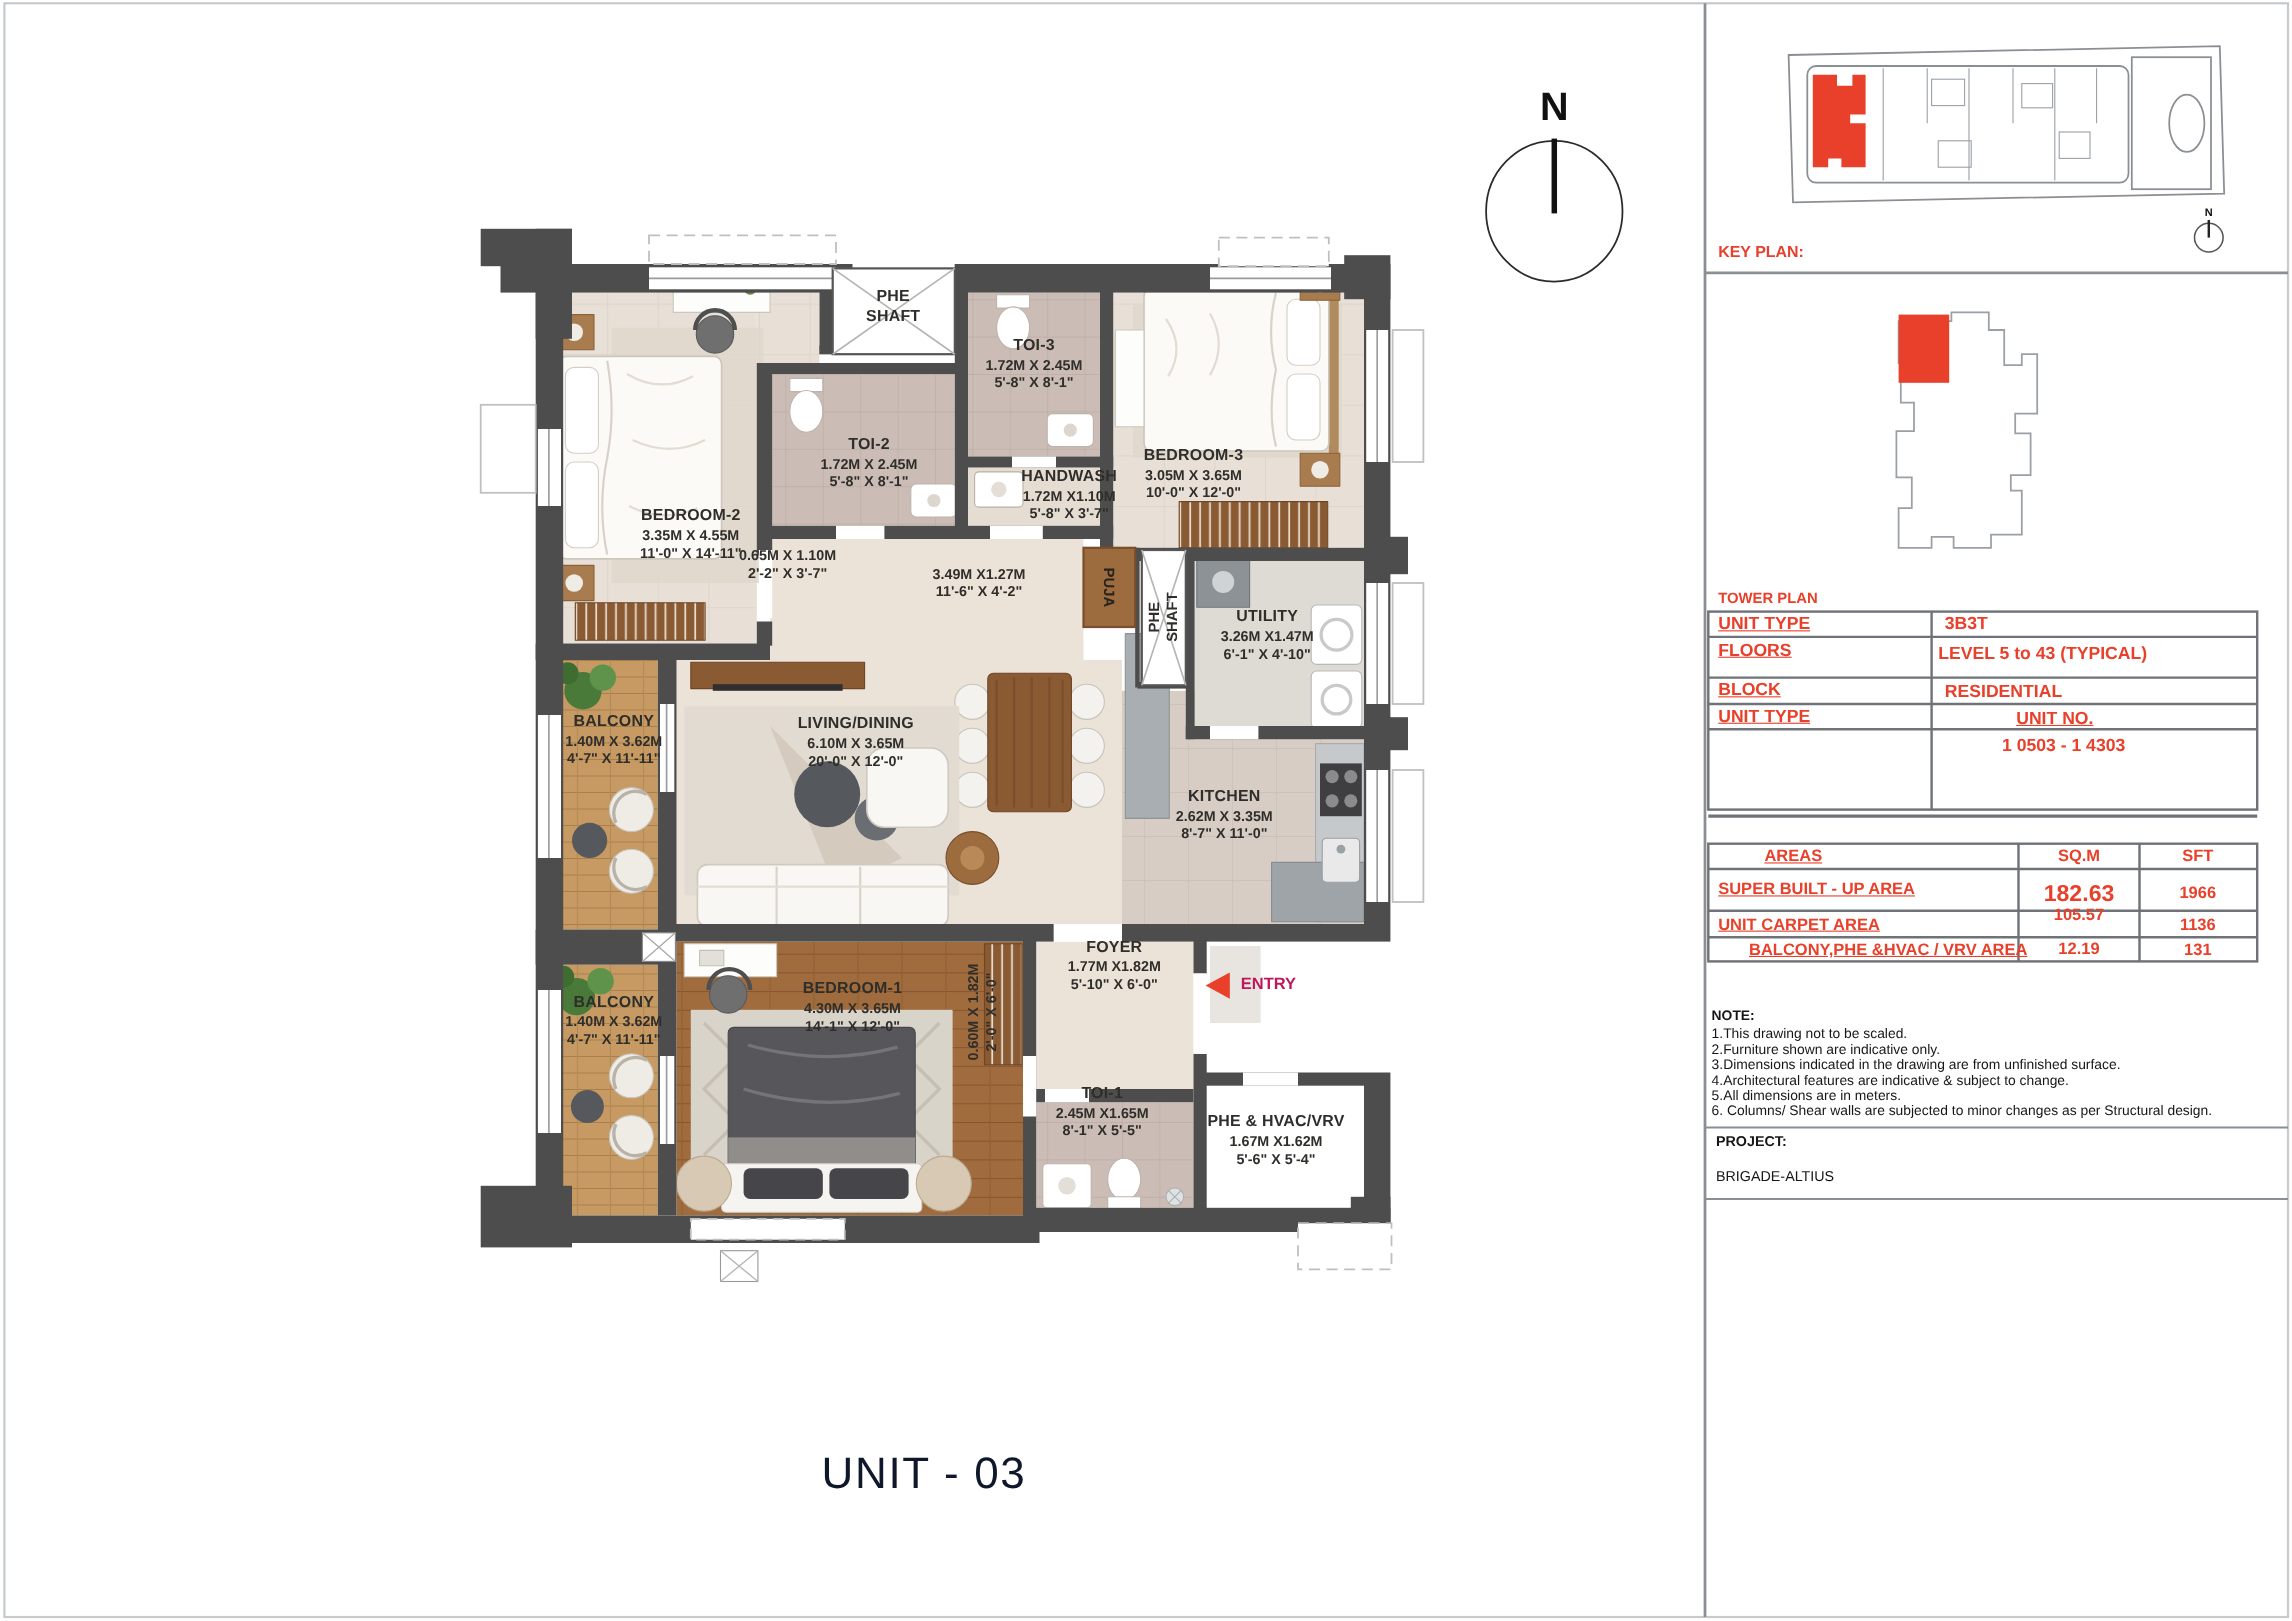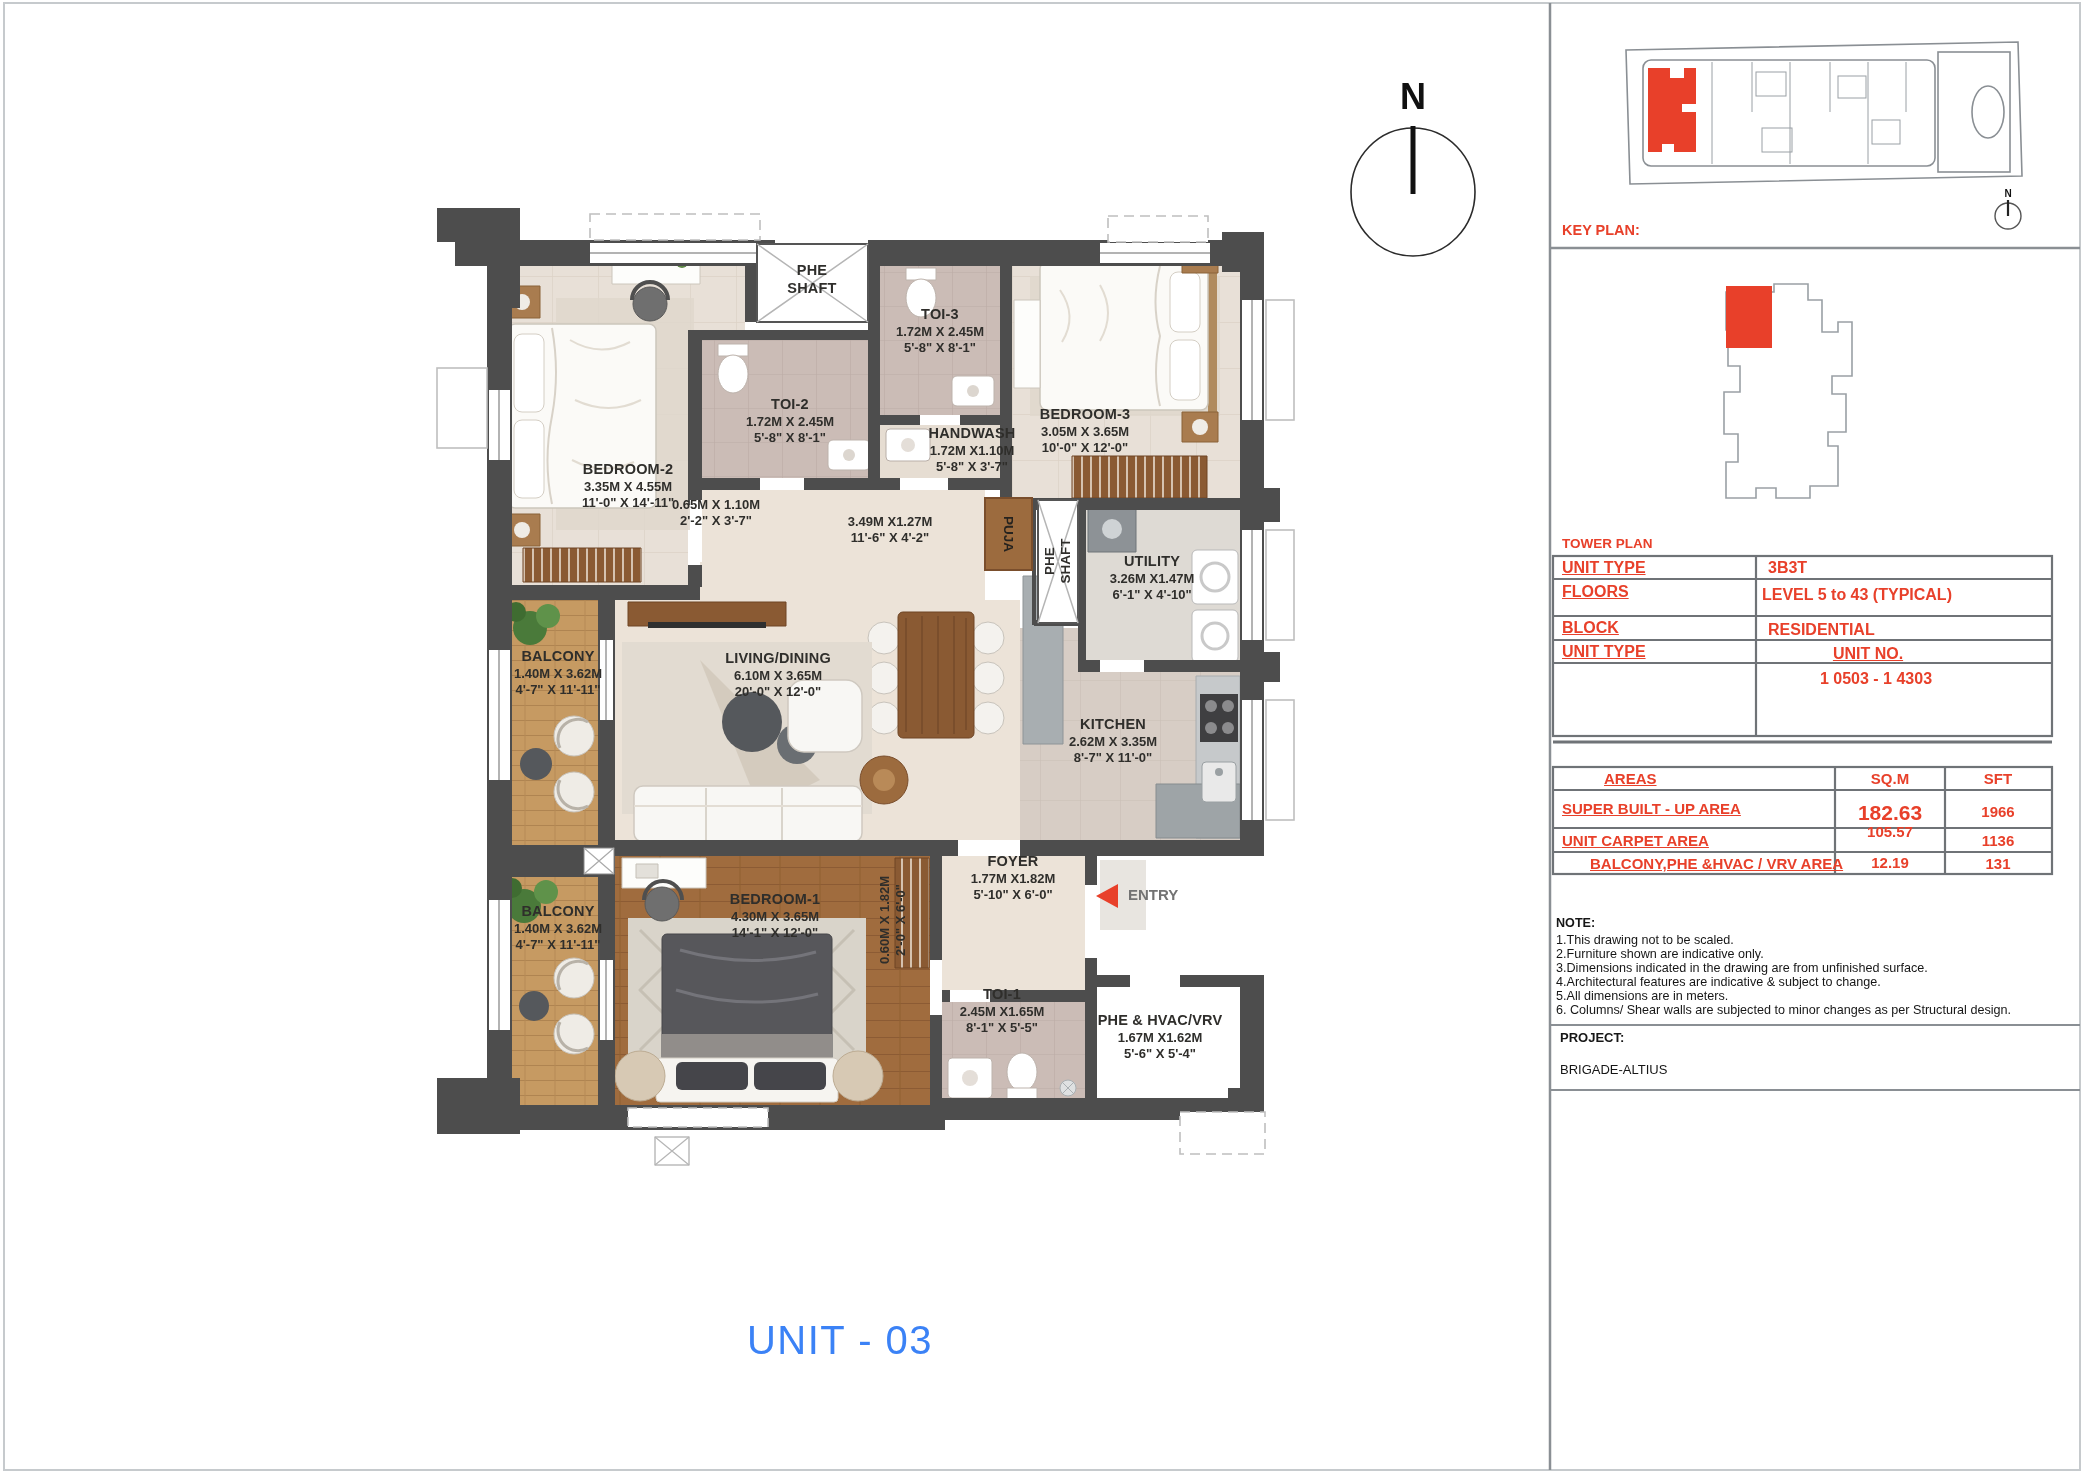--- a/index.html
+++ b/index.html
@@ -18,21 +18,21 @@
        color:#26231f;font-weight:700;line-height:1.15;white-space:nowrap;}
   
   .red{color:#e8402a;font-weight:700;}
   .u{text-decoration:underline;}
   .cell{position:absolute;font-size:16px;white-space:nowrap;}
   .ctr{transform:translateX(-50%);}
   .note{position:absolute;font-size:12.6px;color:#161616;white-space:nowrap;}
   
   .entry-arrow{position:absolute;width:0;height:0;border-top:12px solid transparent;
        border-bottom:12px solid transparent;border-right:22px solid #e8402a;}
-  .title{position:absolute;transform:translateX(-50%);font-size:40px;color:#3b82f6;
+  .title{position:absolute;transform:translateX(-50%);font-size:40px;color:#0f172a;
        letter-spacing:1.5px;font-weight:400;white-space:nowrap;}
   .nbig{position:absolute;transform:translateX(-50%);font-size:36px;font-weight:700;color:#111;}
   .nsmall{position:absolute;transform:translateX(-50%);font-size:10px;font-weight:700;color:#111;}
 </style>
 </head>
 <body>
 
 <div id="sheet">
 
 <svg width="2084" height="1474" viewBox="0 0 2084 1474">
@@ -494,21 +494,21 @@
 </div>
 <div class="vrl" style="left:1058px;top:561px;font-size:13.5px">
   <div>PHE</div>
   <div>SHAFT</div>
 </div>
 <div class="vrl2" style="left:1008px;top:534px;font-size:13.5px">
   <div>PUJA</div>
 </div>
 
 <div class="entry-arrow" style="left:1096px;top:884px"></div>
-<div class="abs" style="left:1128px;top:886px;font-size:15px;font-weight:700;color:#737373">ENTRY</div>
+<div class="abs" style="left:1128px;top:886px;font-size:15px;font-weight:700;color:#be185d">ENTRY</div>
 
 <div class="title" style="left:840px;top:1318px">UNIT - 03</div>
 <div class="nbig" style="left:1413px;top:76px">N</div>
 <div class="nsmall" style="left:2008px;top:188px">N</div>
 
 <div class="cell red" style="left:1562px;top:222px;font-size:14.5px">KEY PLAN:</div>
 <div class="cell red" style="left:1562px;top:536px;font-size:13.5px">TOWER PLAN</div>
 
 <div class="cell red u" style="left:1562px;top:559px">UNIT TYPE</div>
 <div class="cell red" style="left:1768px;top:559px">3B3T</div>

